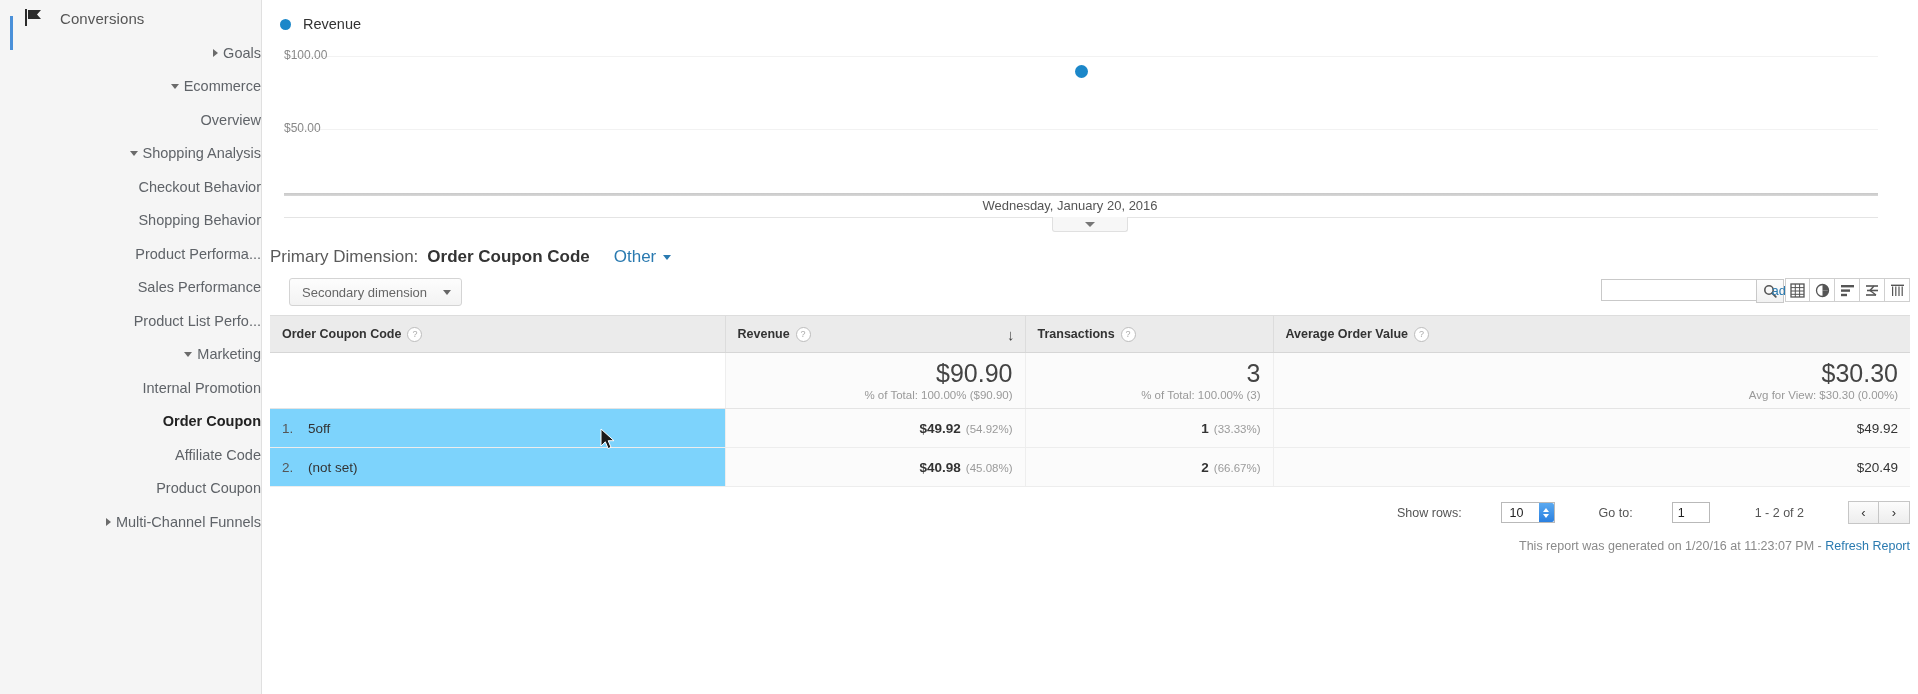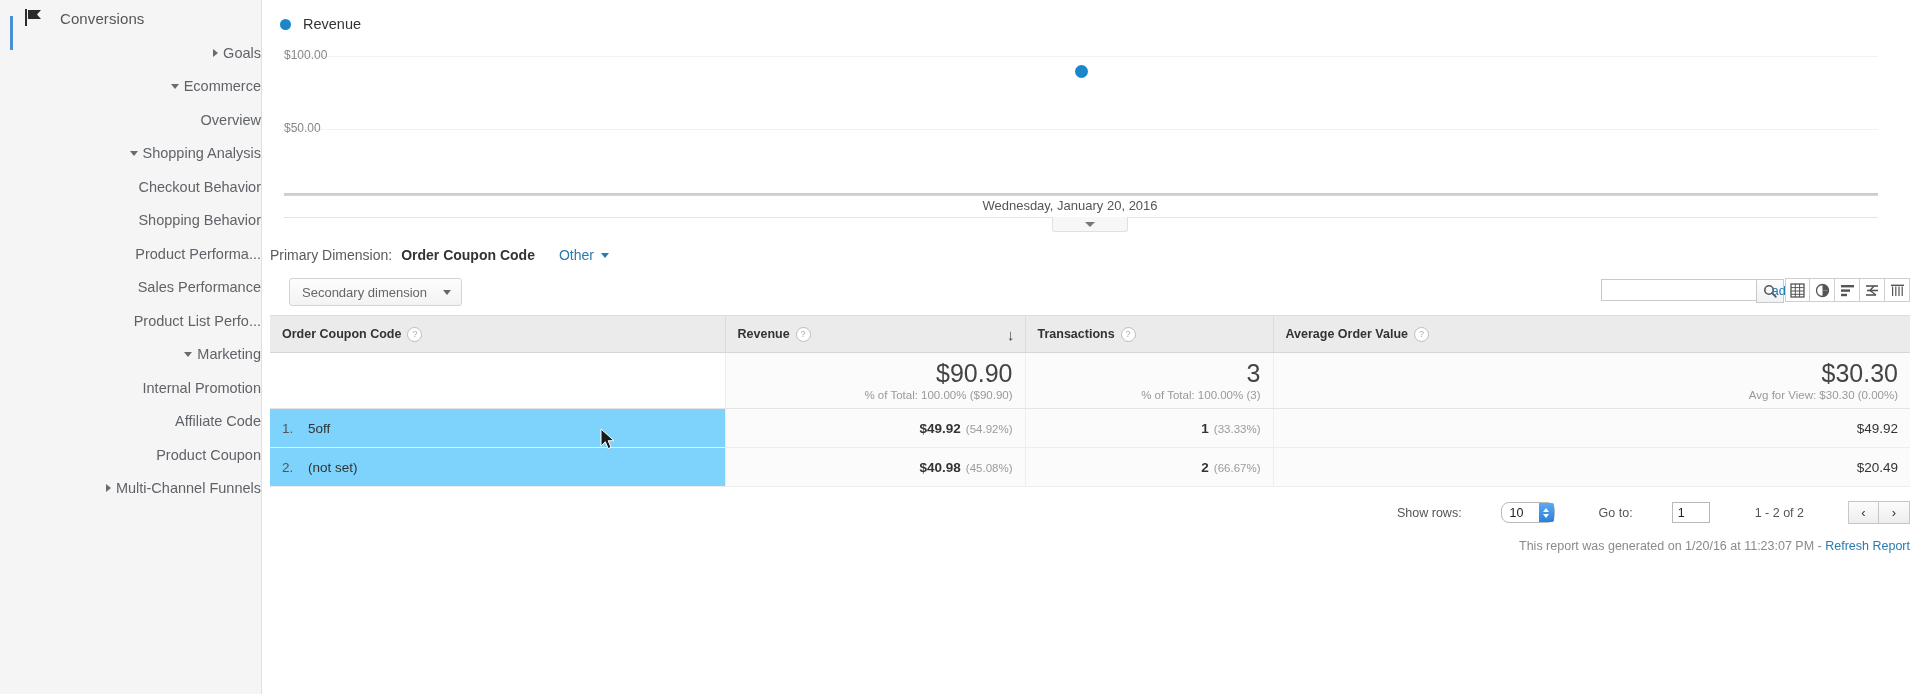--- a/index.html
+++ b/index.html
@@ -85,21 +85,21 @@
     border-radius: 0 0 3px 3px;
     display: flex; align-items: center; justify-content: center;
     cursor: pointer;
   }
   .collapse-tab i { display:block; width:0;height:0;
     border-top: 5px solid #777; border-left: 5px solid transparent; border-right: 5px solid transparent; }
 
   
   .primary-dim {
     position: absolute; top: 247px; left: 8px;
-    display: flex; align-items: center; font-size: 14px; color: #555;
+    display: flex; align-items: center; font-size: 17px; color: #555;
   }
   .primary-dim .pd-label { color: #5a5a5a; }
   .primary-dim .pd-value { font-weight: bold; color: #333; margin-left: 9px; }
   .primary-dim .pd-other { color: #2a7ab0; margin-left: 24px; cursor: pointer; }
   .primary-dim .pd-caret {
     margin-left: 7px; width:0;height:0;
     border-top: 5px solid #2a7ab0; border-left: 4px solid transparent; border-right: 4px solid transparent;
   }
 
   
@@ -183,21 +183,21 @@
   .val-pct { color: #9b9b9b; font-size: 11.5px; margin-left: 5px; font-weight: normal; }
 
   
   .pager {
     position: absolute; right: 8px; top: 501px;
     display: flex; align-items: center; font-size: 12.5px; color: #555; gap: 32px;
   }
   .pager .lab { margin-right: 7px; }
   .rows-select {
     position: relative; width: 54px; height: 21px; border: 1px solid #b9b9b9;
-    background: #fff; border-radius: 8px; display: flex; align-items: center;
+    background: #fff; border-radius: 0; display: flex; align-items: center;
     padding-left: 8px; font-size: 12.5px; color: #222; box-sizing: border-box; cursor: pointer; text-align: center;
   }
   .stepper {
     position: absolute; right: 0; top: 0; width: 15px; height: 19px;
     background: linear-gradient(to bottom,#5aa9f0,#2b80e0);
     display: flex; flex-direction: column; align-items: center; justify-content: center;
     border-radius: 0 2px 2px 0;
   }
   .stepper i { display:block; width:0;height:0; }
   .stepper .up { border-bottom: 4px solid #fff; border-left: 3.5px solid transparent; border-right: 3.5px solid transparent; margin-bottom: 2px;}
@@ -279,20 +279,24 @@
           <span class="caret none"></span>
           <span>Product List Perfo...</span>
         </div>
         <div class="nav-item lvl2">
           <span class="caret down"></span>
           <span>Marketing</span>
         </div>
         <div class="nav-item lvl3">
           <span class="caret none"></span>
           <span>Internal Promotion</span>
+        </div>
+        <div class="nav-item lvl3 selected">
+          <span class="caret none"></span>
+          <span>Order Coupon</span>
         </div>
         <div class="nav-item lvl3">
           <span class="caret none"></span>
           <span>Affiliate Code</span>
         </div>
         <div class="nav-item lvl3">
           <span class="caret none"></span>
           <span>Product Coupon</span>
         </div>
         <div class="nav-item lvl1">

